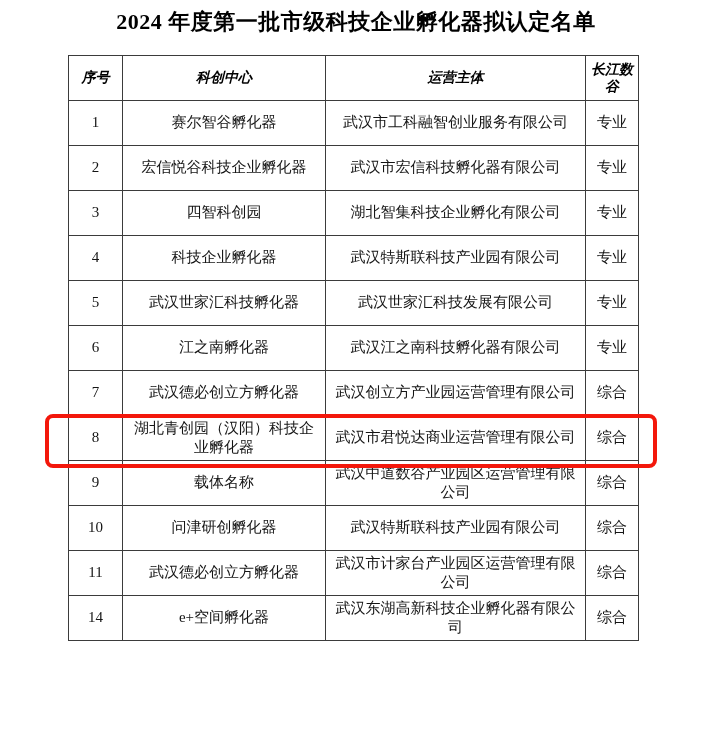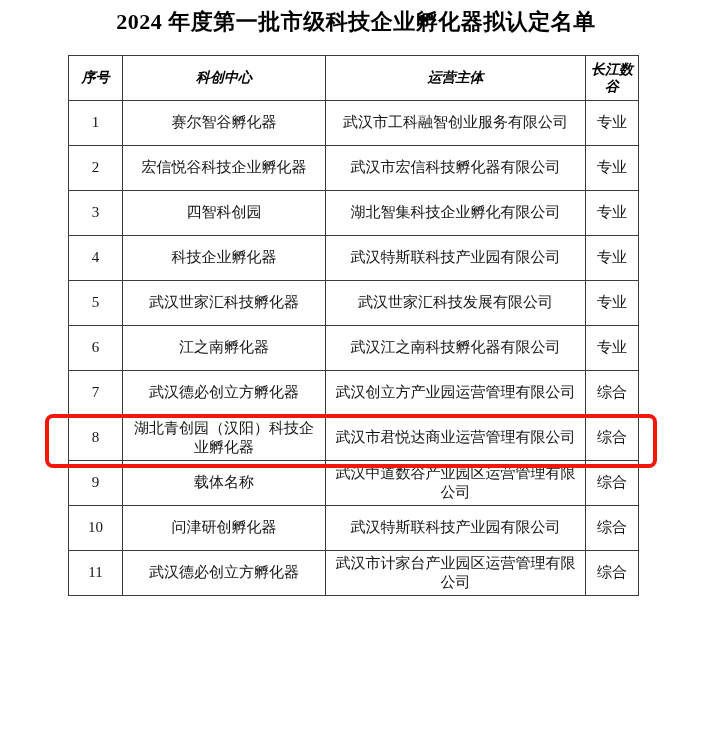--- a/index.html
+++ b/index.html
@@ -155,18 +155,24 @@
         <td>问津研创孵化器</td>
         <td>武汉特斯联科技产业园有限公司</td>
         <td>综合</td>
       </tr>
       <tr>
         <td>11</td>
         <td>武汉德必创立方孵化器</td>
         <td>武汉市计家台产业园区运营管理有限公司</td>
         <td>综合</td>
       </tr>
+      <tr>
+        <td>14</td>
+        <td>e+空间孵化器</td>
+        <td>武汉东湖高新科技企业孵化器有限公司</td>
+        <td>综合</td>
+      </tr>
     </tbody>
   </table>
 
   <div class="highlight-rect" style="border-color: rgb(243, 23, 11);"></div>
 
 </div>
 
 </body></html>

